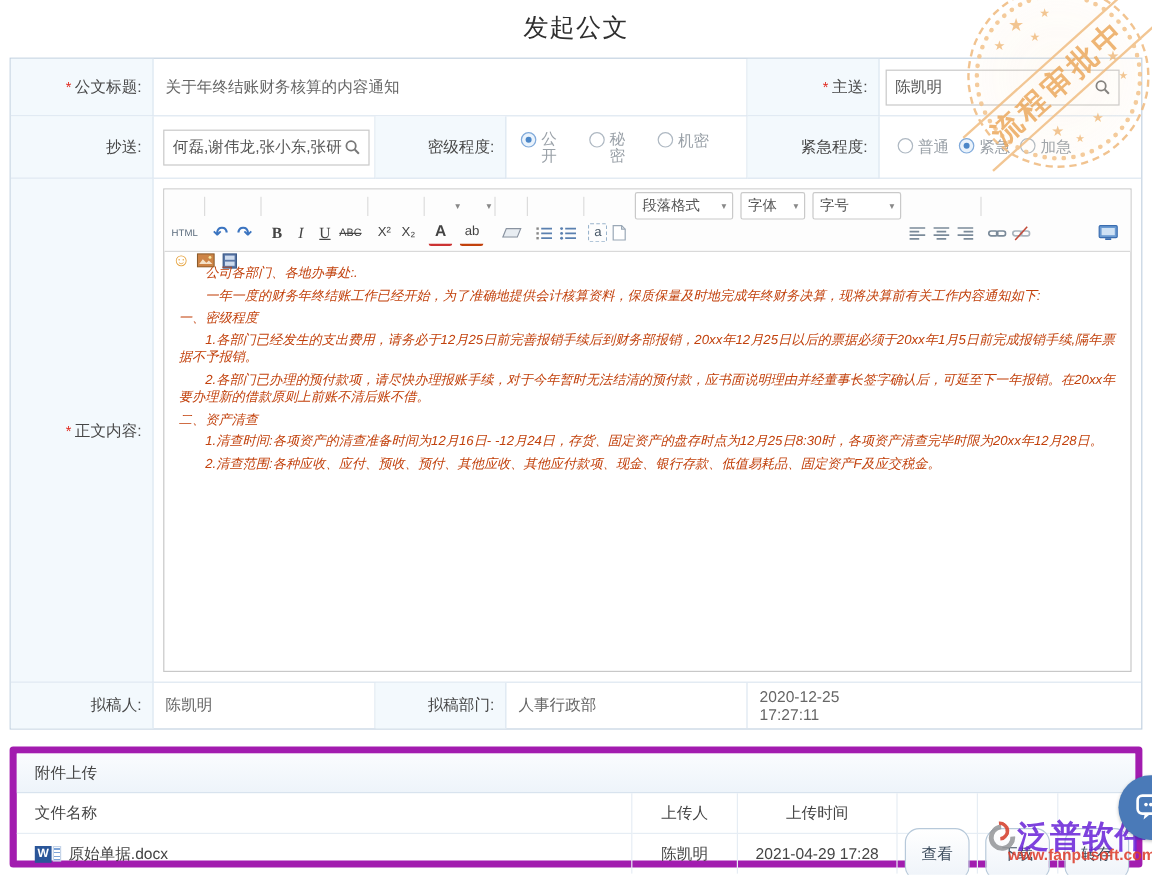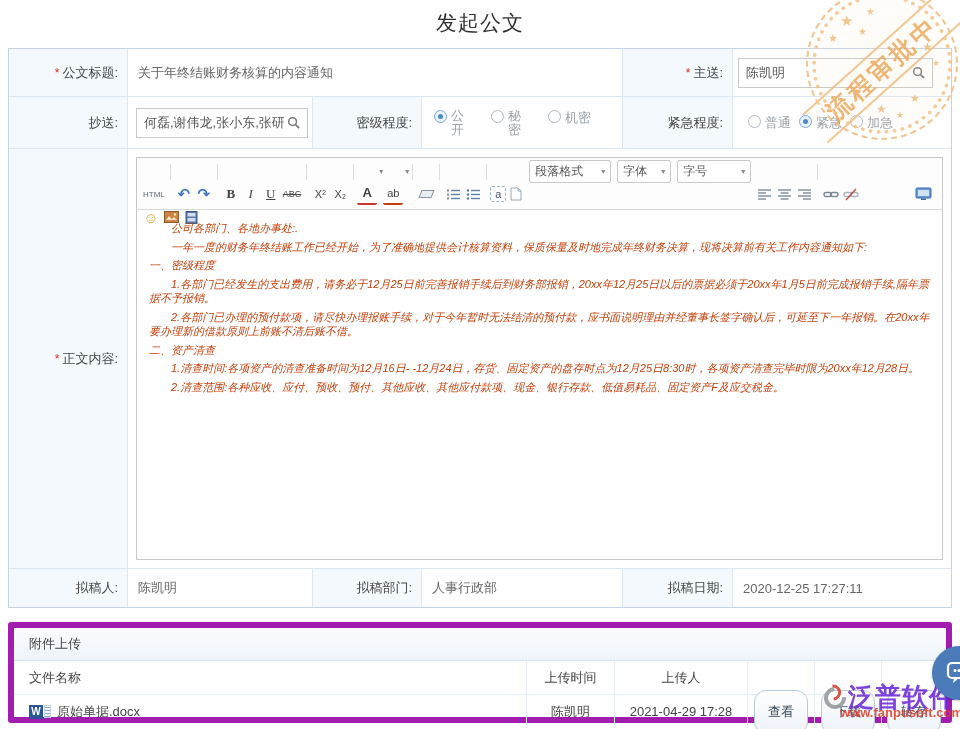--- a/index.html
+++ b/index.html
@@ -372,34 +372,31 @@
     </div>
     <div class="cell val lastrow">
       <span>陈凯明</span>
     </div>
     <div class="cell lbl lastrow">
       <span>拟稿部门:</span>
     </div>
     <div class="cell val lastrow">
       <span>人事行政部</span>
     </div>
-    <div class="cell lbl lastrow">
-      <span>拟稿日期:</span>
-    </div>
     <div class="cell val lastrow lastcol">
       <span>2020-12-25 17:27:11</span>
     </div>
   </div>
 
   <div class="att-panel">
     <div class="att-header">附件上传</div>
     <div class="att-table">
       <div class="att-cell namecol">文件名称</div>
+      <div class="att-cell">上传人</div>
       <div class="att-cell">上传时间</div>
-      <div class="att-cell">上传人</div>
       <div class="att-cell"></div>
       <div class="att-cell"></div>
       <div class="att-cell lastcol"></div>
 
       <div class="att-cell namecol lastrow">
         <span class="docx-icon">
           <span class="docx-w">W</span>
           <span class="docx-page"></span>
         </span>
         <span>原始单据.docx</span>

